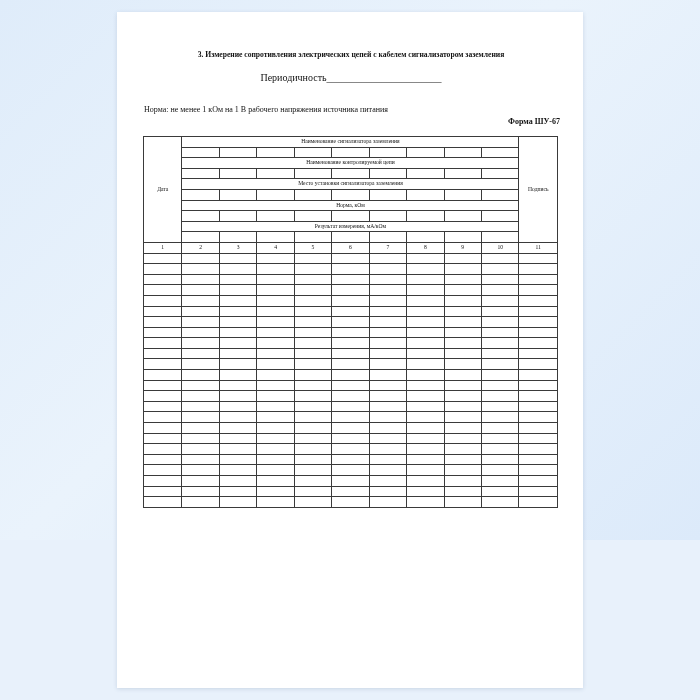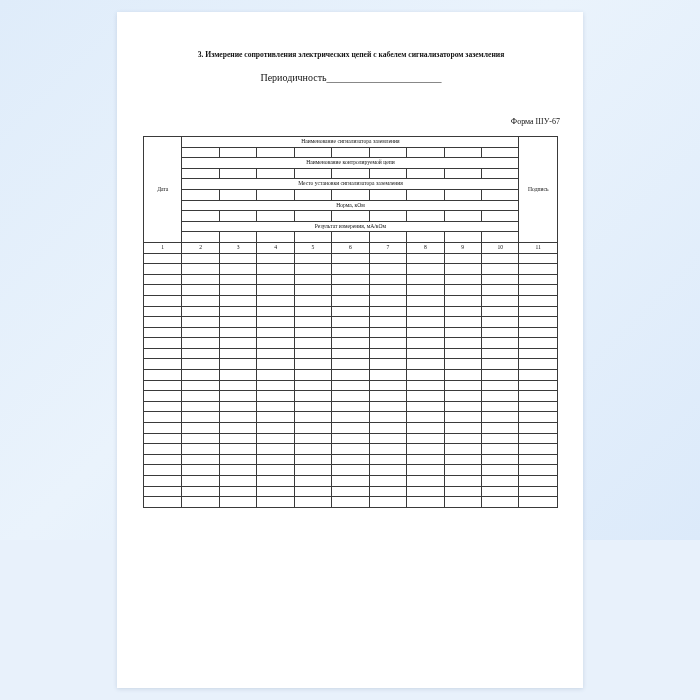--- a/index.html
+++ b/index.html
@@ -61,21 +61,21 @@
     left: 27px;
     top: 93px;
     font-size: 8px;
     color: #121212;
   }
   .form-no {
     position: absolute;
     right: 23px;
     top: 105px;
     font-size: 8px;
-    font-weight: normal;
+    font-weight: bold;
     color: #121212;
   }
 
   
   .tbl-wrap {
     position: absolute;
     left: 26px;
     top: 124px;
     width: 415px;
   }
@@ -116,20 +116,21 @@
 <body>
 
 <div id="canvas">
   <div class="page">
     <div class="page-inner">
 
       <div class="title">3. Измерение сопротивления электрических цепей с кабелем сигнализатором заземления</div>
 
       <div class="periodicity">Периодичность_______________________</div>
 
+      <div class="norm">Норма: не менее 1 кОм на 1 В рабочего напряжения источника питания</div>
 
       <div class="form-no">Форма ШУ-67</div>
 
       <div class="tbl-wrap">
         <table class="grid">
           <colgroup>
             <col style="width:38px">
             <col style="width:37px">
               <col style="width:37px">
               <col style="width:37px">

